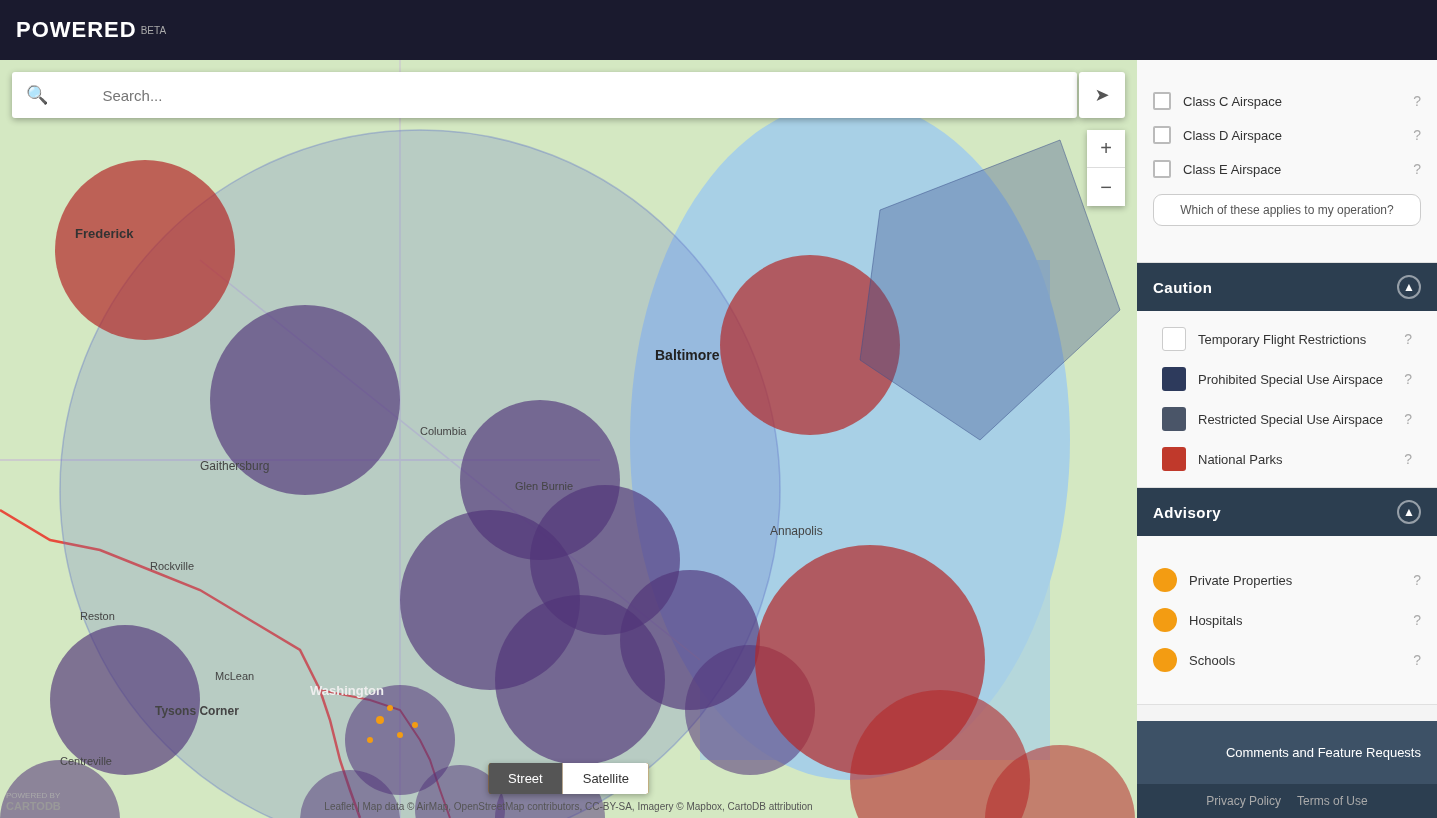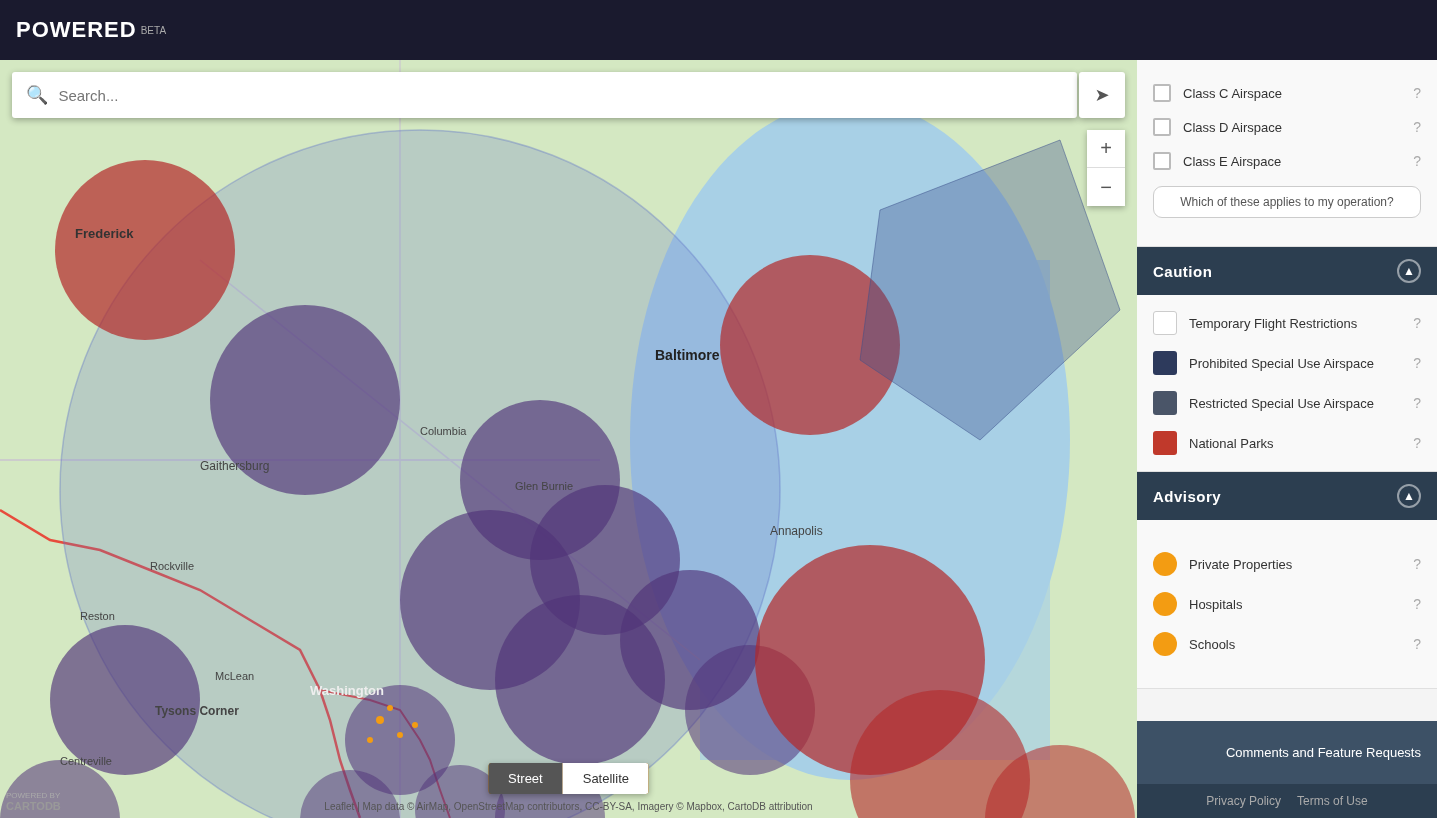--- a/index.html
+++ b/index.html
@@ -111,20 +111,21 @@
       font-size: 18px;
       margin-right: 10px;
     }
     .search-input {
       border: none;
       outline: none;
       font-size: 15px;
       color: #555;
       flex: 1;
       background: transparent;
+      margin-left: 44px;
     }
     .locate-btn {
       position: absolute;
       top: 12px;
       right: 12px;
       width: 46px;
       height: 46px;
       background: white;
       border: none;
       border-radius: 3px;
@@ -257,21 +258,21 @@
       border: 2px solid rgba(255,255,255,0.5);
       display: flex;
       align-items: center;
       justify-content: center;
       font-size: 12px;
       color: white;
     }
 
     
     .airspace-items {
-      padding: 16px 0;
+      padding: 24px 0;
       background: #f9f9f9;
     }
     .airspace-item {
       display: flex;
       align-items: center;
       padding: 8px 16px;
       gap: 12px;
     }
     .checkbox-wrap {
       width: 18px;
@@ -326,21 +327,21 @@
     }
     .swatch-red {
       background: #c0392b;
     }
     .swatch-orange {
       background: #f39c12;
       border-radius: 50%;
     }
 
     .caution-items {
-      padding: 8px 0;
+      padding: 8px 9px;
       background: #f9f9f9;
     }
     .caution-item {
       display: flex;
       align-items: center;
       padding: 8px 16px;
       gap: 12px;
     }
 
     .advisory-items {

